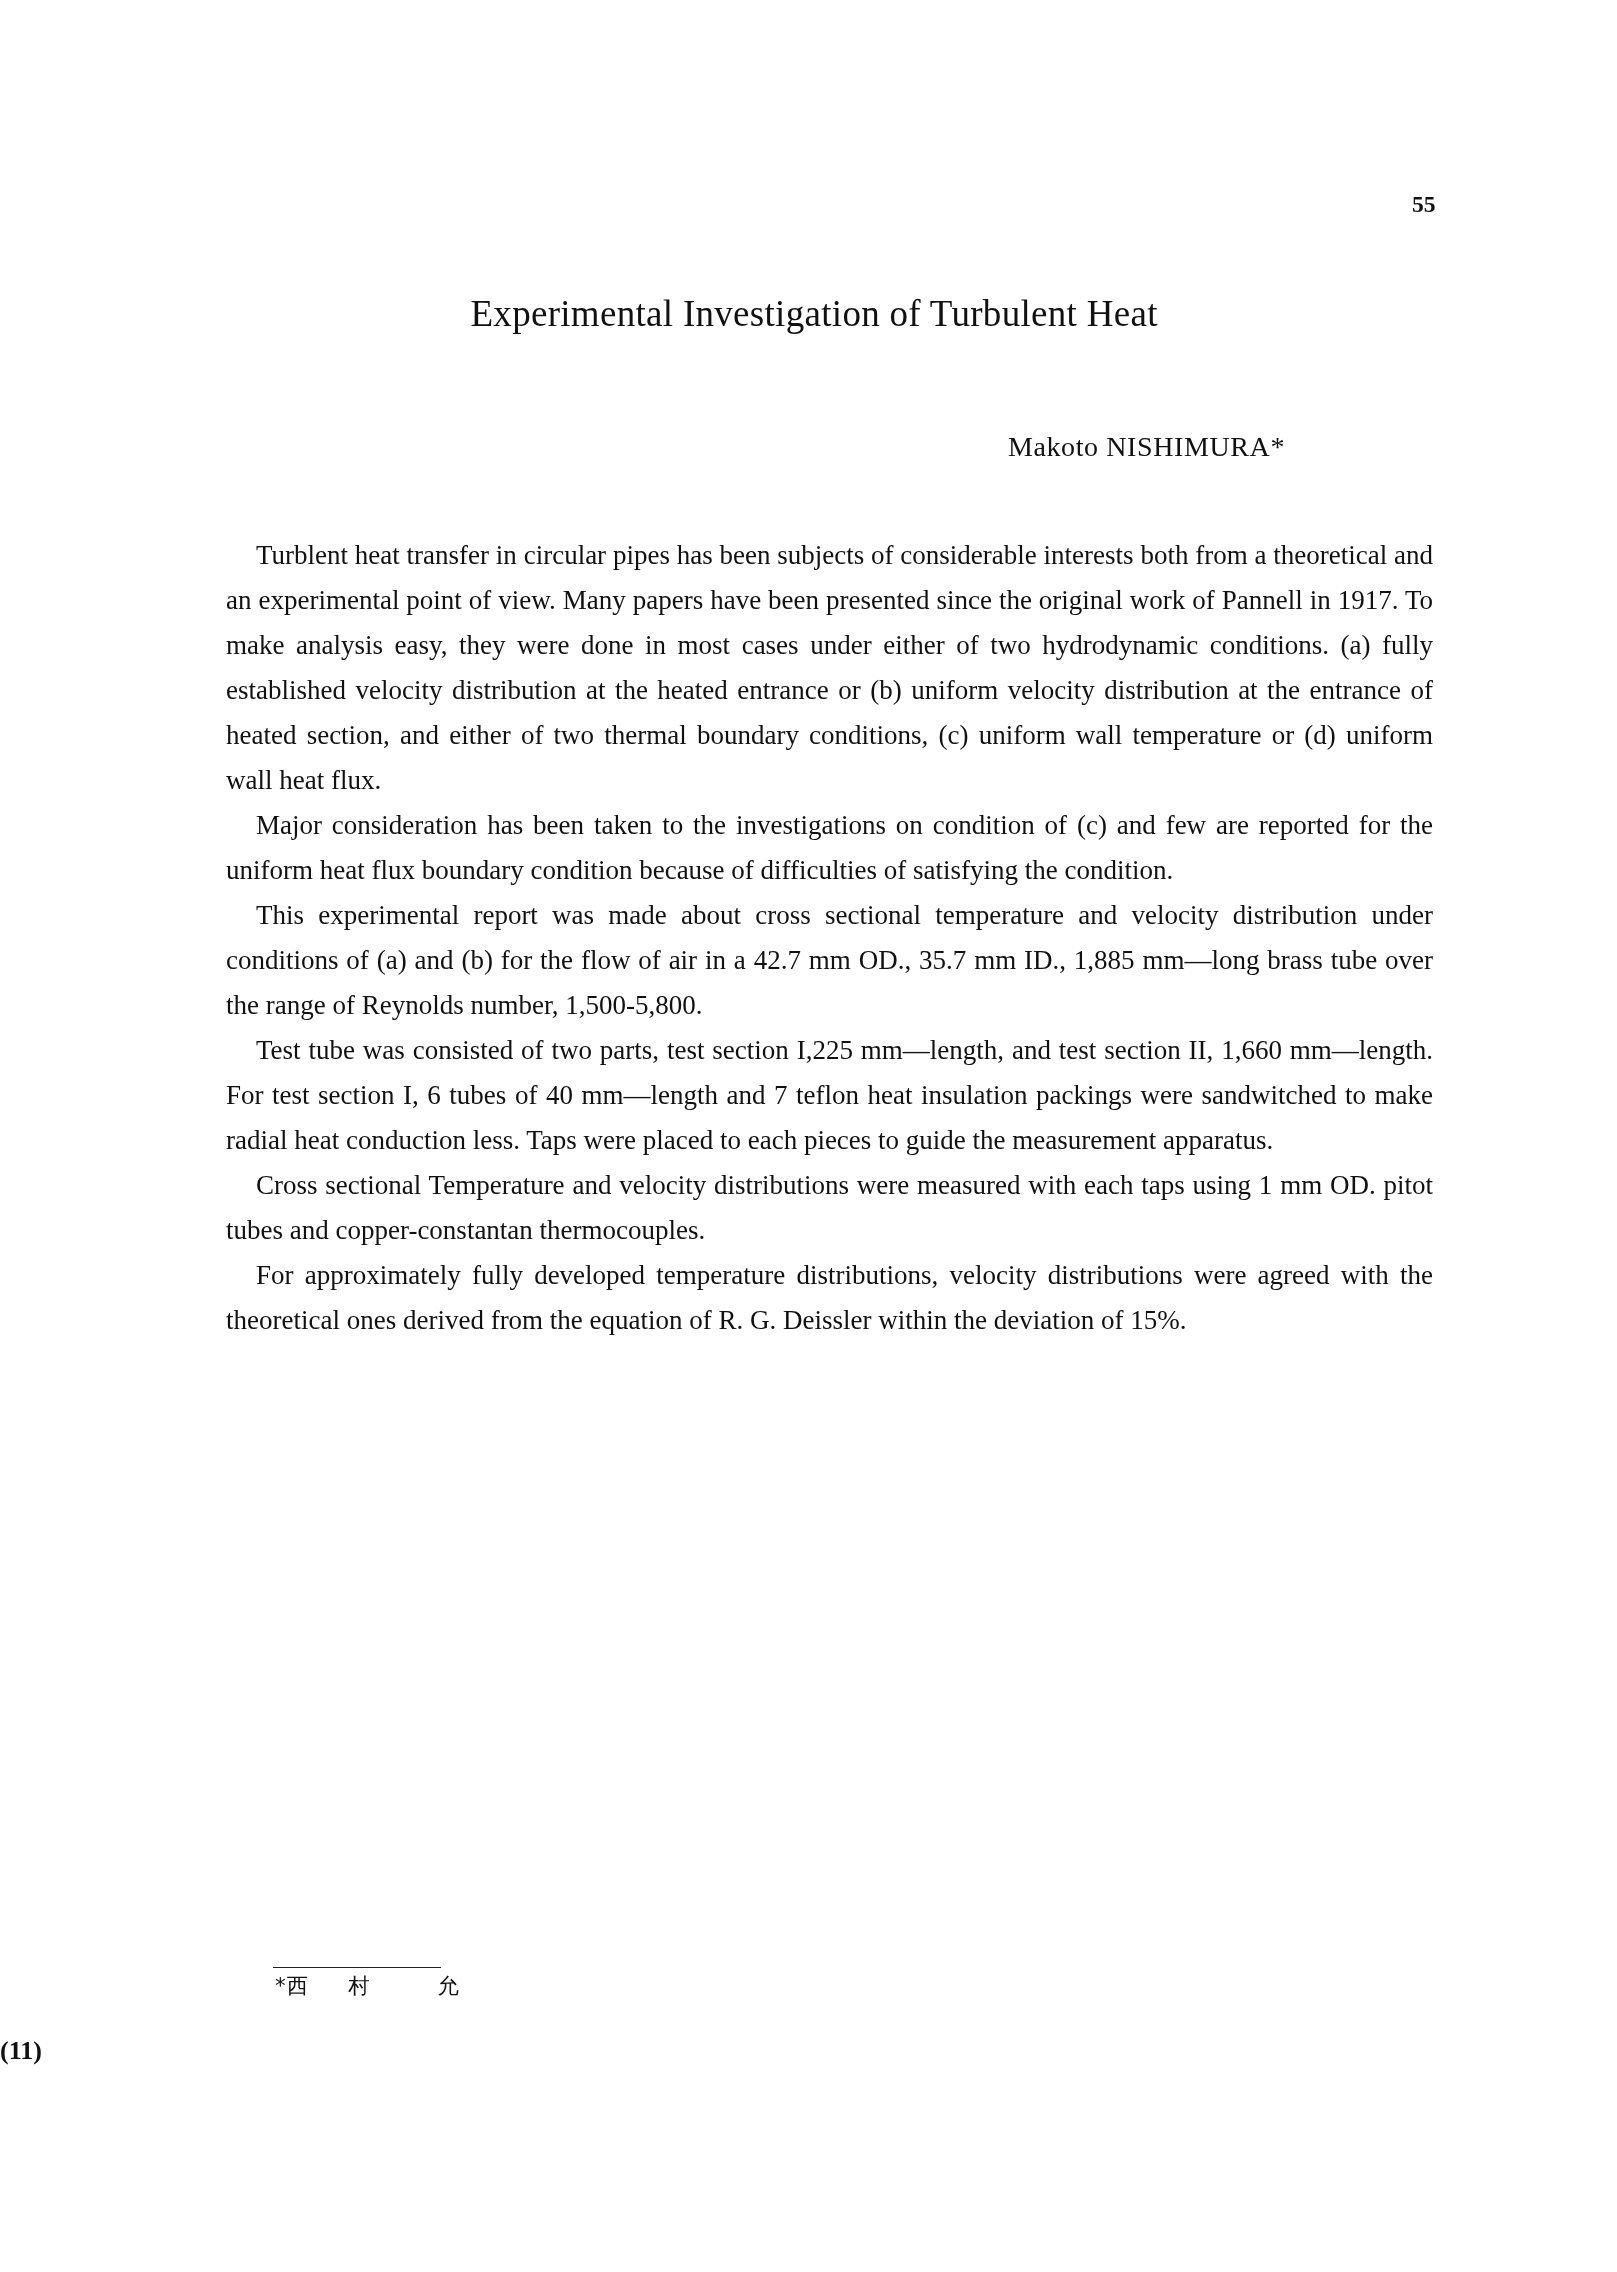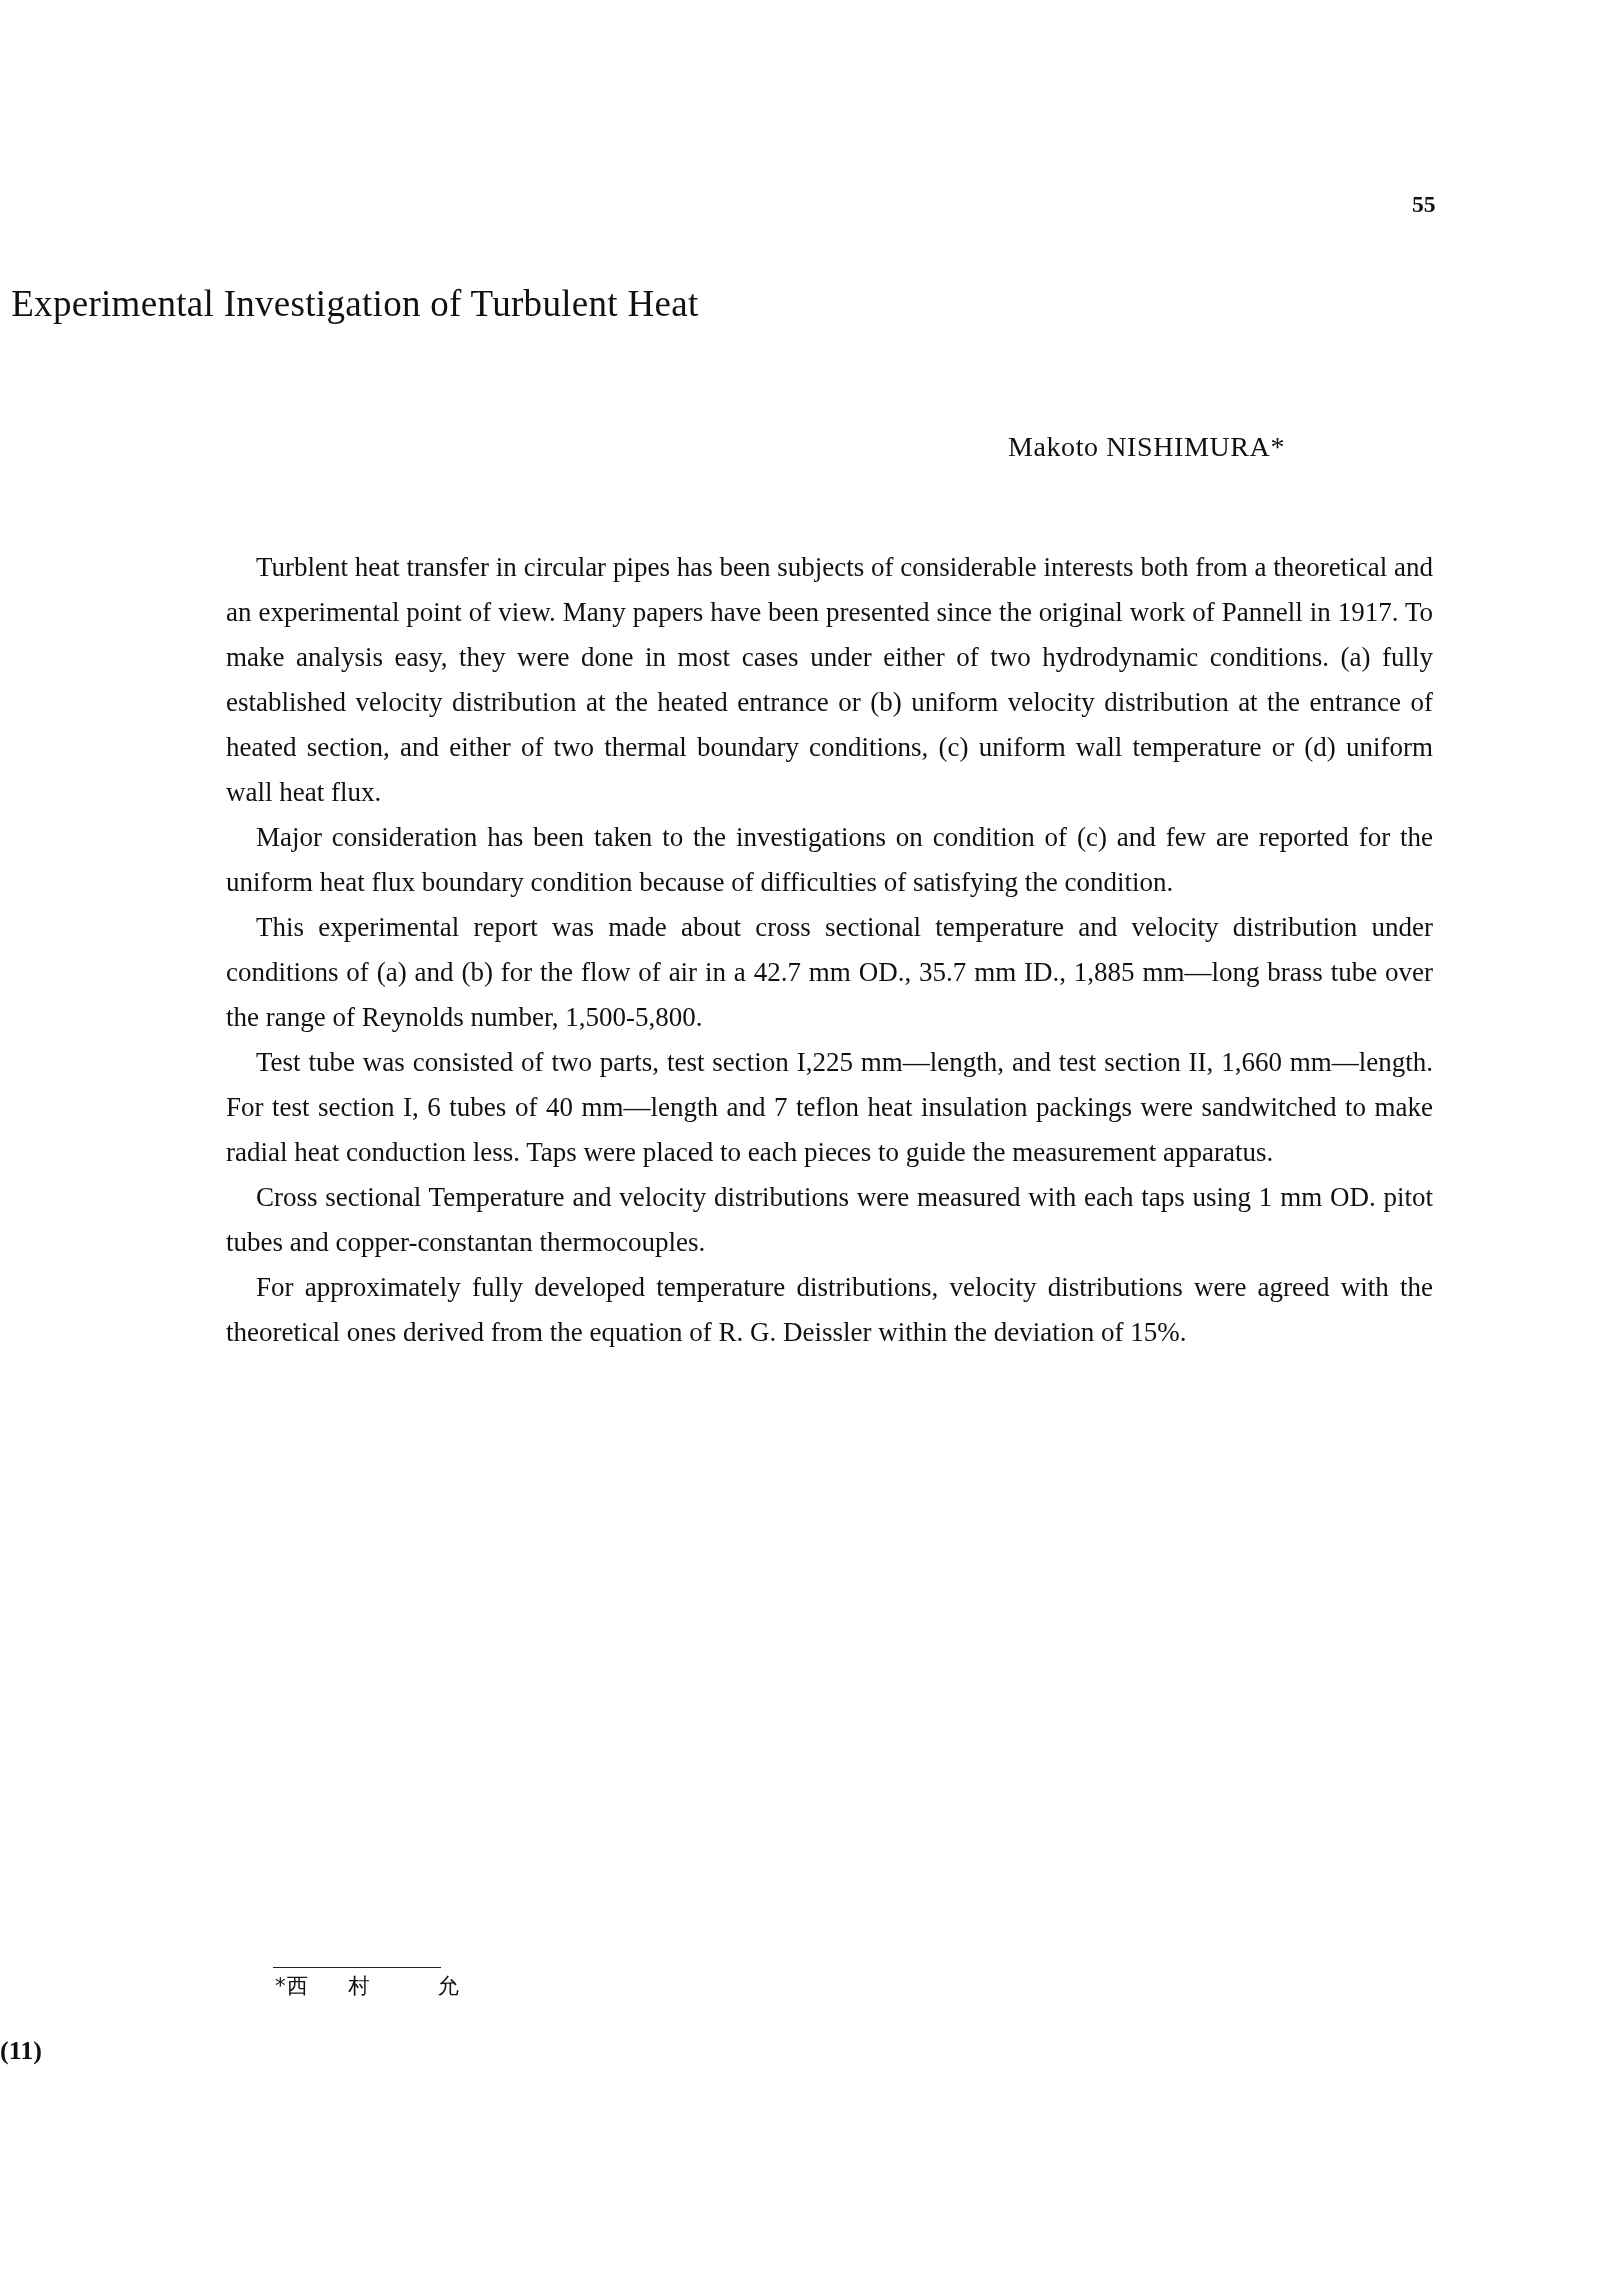--- a/index.html
+++ b/index.html
@@ -5,33 +5,33 @@
   html, body { margin: 0; padding: 0; background: #ffffff; }
   body {
     width: 1617px; height: 2273px; position: relative; overflow: hidden;
     font-family: "DejaVu Serif", "Liberation Serif", serif; color: #111;
   }
   .page-number {
     position: absolute; left: 1365px; top: 191px;
     font-size: 23.6px; font-weight: bold; font-family: "Liberation Serif", serif; margin-left: 47px;
   }
   .title {
-    position: absolute; left: 0; width: 1617px; top: 276px;
-    text-align: left; font-family: "Liberation Serif", serif;
+    position: absolute; left: 0; width: 1617px; top: 286px;
+    text-align: center; font-family: "Liberation Serif", serif;
     font-size: 37px; line-height: 55px; letter-spacing: 0.3px;
   }
   .title .t1 { display:block; padding-left: 11.2px; }
   .title .t2 { display:block; padding-left: 34px; }
   .author {
     position: absolute; left: 1008px; top: 431px;
     font-family: "Liberation Serif", serif; font-size: 28px; letter-spacing: 0.6px;
   }
   .abstract {
     position: absolute; left: 226px; top: 533px; width: 1207px;
-    font-family: "Liberation Serif", serif; font-size: 27px; line-height: 45px; margin-top: 12px;
+    font-family: "Liberation Serif", serif; font-size: 27px; line-height: 45px;
   }
   .abstract p { margin: 0; text-align: justify; text-align-last: left; text-indent: 30px; }
   .footnote-rule {
     position: absolute; left: 273px; top: 1967px; width: 168px; height: 0;
     border-top: 1.1px solid #222;
   }
   .footnote {
     position: absolute; left: 275px; top: 1971px;
     font-family: "DejaVu Sans", sans-serif; font-size: 21.3px; letter-spacing: 1.1px; text-align: center;
   }

